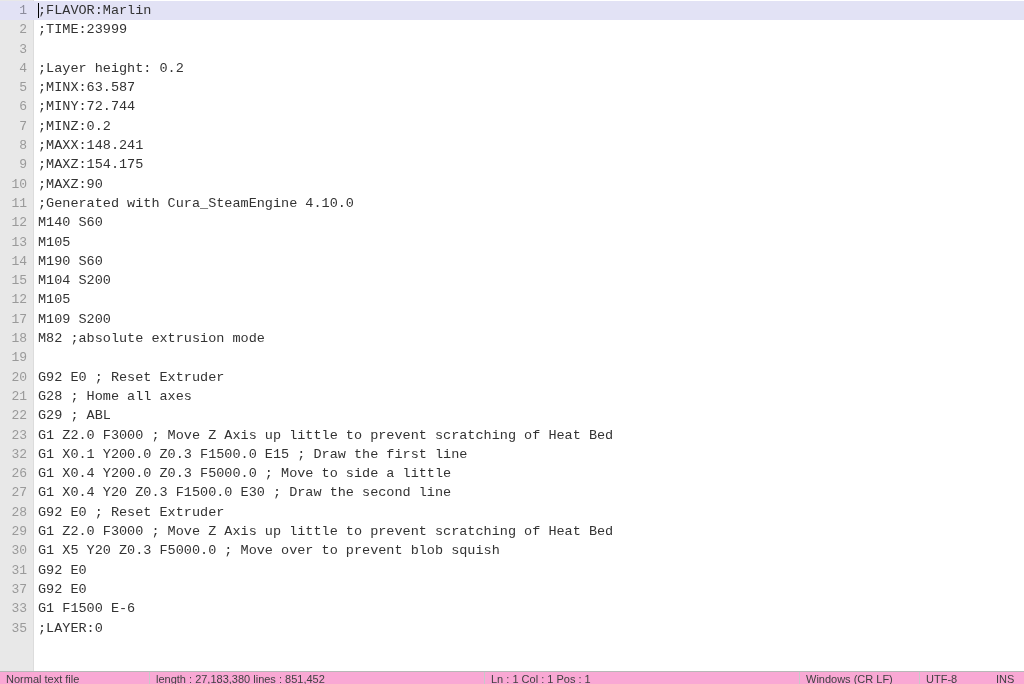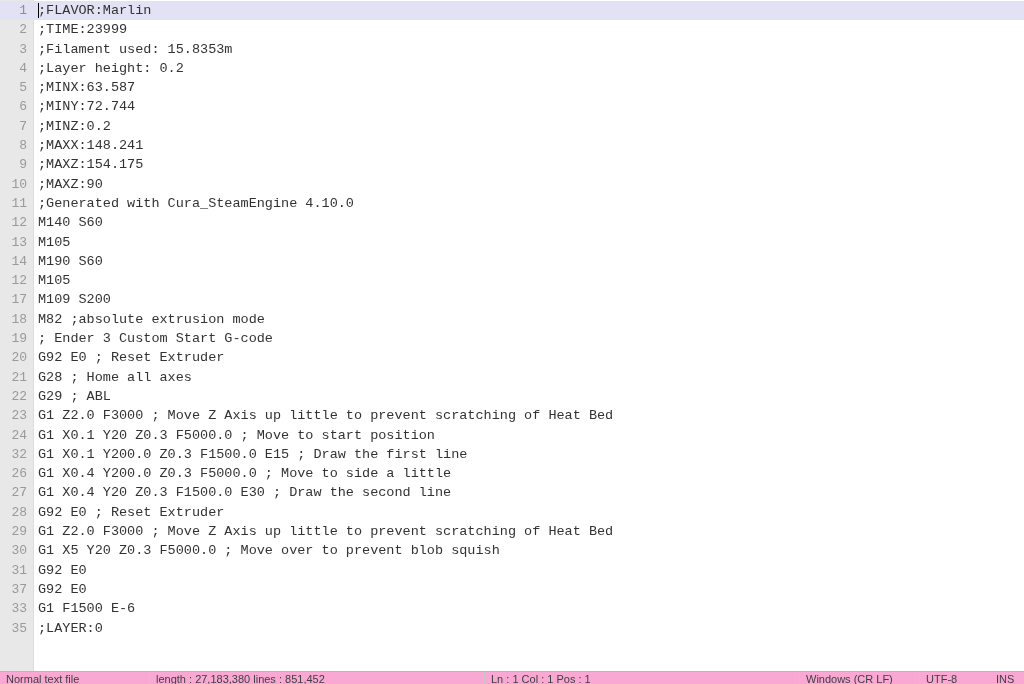--- a/index.html
+++ b/index.html
@@ -151,41 +151,41 @@
 <body>
 
 <div id="app">
 
   <div id="editor">
     <div id="gutter-bg"></div>
     <div id="gutter-sep"></div>
     <div id="lines">
         <div class="code-line current"><span class="ln">1</span><span class="code-text">;FLAVOR:Marlin</span></div>
         <div class="code-line"><span class="ln">2</span><span class="code-text">;TIME:23999</span></div>
-        <div class="code-line"><span class="ln">3</span><span class="code-text">;Filament used: 15.8353m</span></div>
+        <div class="code-line"><span class="ln">3</span></div>
         <div class="code-line"><span class="ln">4</span><span class="code-text">;Layer height: 0.2</span></div>
         <div class="code-line"><span class="ln">5</span><span class="code-text">;MINX:63.587</span></div>
         <div class="code-line"><span class="ln">6</span><span class="code-text">;MINY:72.744</span></div>
         <div class="code-line"><span class="ln">7</span><span class="code-text">;MINZ:0.2</span></div>
         <div class="code-line"><span class="ln">8</span><span class="code-text">;MAXX:148.241</span></div>
         <div class="code-line"><span class="ln">9</span><span class="code-text">;MAXZ:154.175</span></div>
         <div class="code-line"><span class="ln">10</span><span class="code-text">;MAXZ:90</span></div>
         <div class="code-line"><span class="ln">11</span><span class="code-text">;Generated with Cura_SteamEngine 4.10.0</span></div>
         <div class="code-line"><span class="ln">12</span><span class="code-text">M140 S60</span></div>
         <div class="code-line"><span class="ln">13</span><span class="code-text">M105</span></div>
         <div class="code-line"><span class="ln">14</span><span class="code-text">M190 S60</span></div>
+        <div class="code-line"><span class="ln">15</span><span class="code-text">M104 S200</span></div>
         <div class="code-line"><span class="ln">12</span><span class="code-text">M105</span></div>
         <div class="code-line"><span class="ln">17</span><span class="code-text">M109 S200</span></div>
         <div class="code-line"><span class="ln">18</span><span class="code-text">M82 ;absolute extrusion mode</span></div>
-        <div class="code-line"><span class="ln">19</span><span class="code-text">; Ender 3 Custom Start G-code</span></div>
+        <div class="code-line"><span class="ln">19</span></div>
         <div class="code-line"><span class="ln">20</span><span class="code-text">G92 E0 ; Reset Extruder</span></div>
         <div class="code-line"><span class="ln">21</span><span class="code-text">G28 ; Home all axes</span></div>
         <div class="code-line"><span class="ln">22</span><span class="code-text">G29 ; ABL</span></div>
         <div class="code-line"><span class="ln">23</span><span class="code-text">G1 Z2.0 F3000 ; Move Z Axis up little to prevent scratching of Heat Bed</span></div>
-        <div class="code-line"><span class="ln">24</span><span class="code-text">G1 X0.1 Y20 Z0.3 F5000.0 ; Move to start position</span></div>
         <div class="code-line"><span class="ln">32</span><span class="code-text">G1 X0.1 Y200.0 Z0.3 F1500.0 E15 ; Draw the first line</span></div>
         <div class="code-line"><span class="ln">26</span><span class="code-text">G1 X0.4 Y200.0 Z0.3 F5000.0 ; Move to side a little</span></div>
         <div class="code-line"><span class="ln">27</span><span class="code-text">G1 X0.4 Y20 Z0.3 F1500.0 E30 ; Draw the second line</span></div>
         <div class="code-line"><span class="ln">28</span><span class="code-text">G92 E0 ; Reset Extruder</span></div>
         <div class="code-line"><span class="ln">29</span><span class="code-text">G1 Z2.0 F3000 ; Move Z Axis up little to prevent scratching of Heat Bed</span></div>
         <div class="code-line"><span class="ln">30</span><span class="code-text">G1 X5 Y20 Z0.3 F5000.0 ; Move over to prevent blob squish</span></div>
         <div class="code-line"><span class="ln">31</span><span class="code-text">G92 E0</span></div>
         <div class="code-line"><span class="ln">37</span><span class="code-text">G92 E0</span></div>
         <div class="code-line"><span class="ln">33</span><span class="code-text">G1 F1500 E-6</span></div>
         <div class="code-line"><span class="ln">35</span><span class="code-text">;LAYER:0</span></div>

